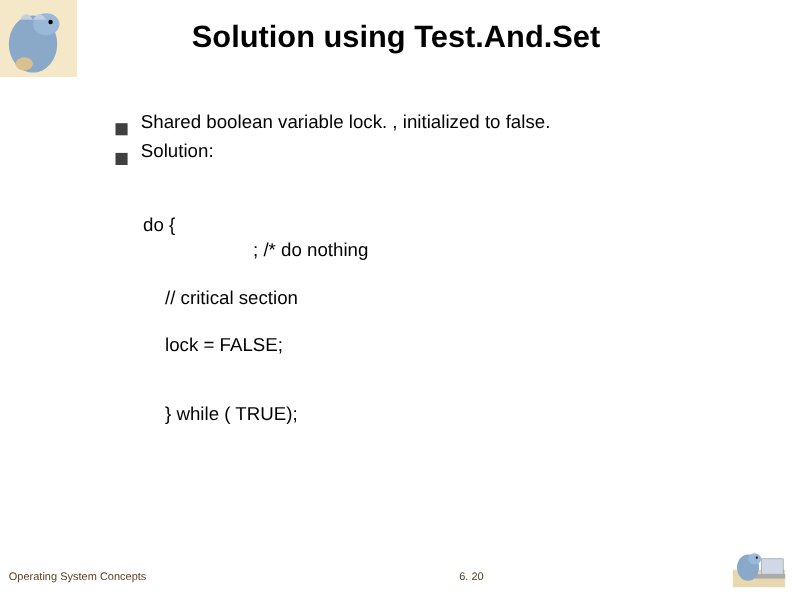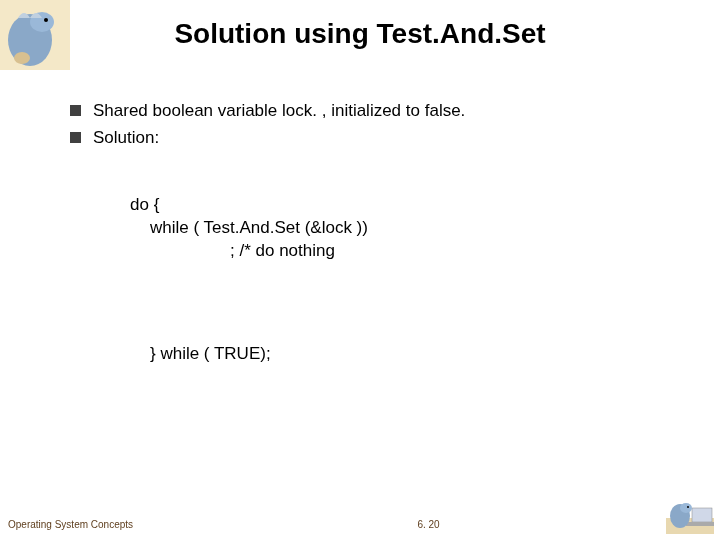--- a/index.html
+++ b/index.html
@@ -42,22 +42,23 @@
     position: absolute;
     top: 100px;
     left: 70px;
     right: 40px;
     font-size: 17px;
     line-height: 1.35;
     color: #000;
   }
   .bullet-row {
     display: flex;
-    align-items: flex-start;
+    align-items: flex-end;
     margin-bottom: 4px;
+    margin-left: 35px;
   }
   .bullet {
     width: 11px;
     height: 11px;
     background: #404040;
     margin-top: 5px;
     margin-right: 12px;
     flex-shrink: 0;
   }
   .indent1 { padding-left: 60px; margin-top: 44px; }
@@ -108,24 +109,25 @@
 <div class="content">
   <div class="bullet-row">
     <div class="bullet"></div>
     <div>Shared boolean variable lock. , initialized to false.</div>
   </div>
   <div class="bullet-row">
     <div class="bullet"></div>
     <div>Solution:</div>
   </div>
   <div class="indent1">do {</div>
-  <div class="indent2">while ( Test.And.Set (&amp;lock ))</div>
   <div class="indent3">;   /* do nothing</div>
   <div class="spacer"></div>
+  <div class="indent2">//    critical section</div>
   <div class="spacer"></div>
+  <div class="indent2">lock = FALSE;</div>
   <div class="spacer"></div>
   <div class="spacer"></div>
   <div class="indent2">} while ( TRUE);</div>
 </div>
 
 <div class="footer">
   <div class="footer-left">Operating System Concepts</div>
   <div class="footer-center">6. 20</div>
 </div>
 

